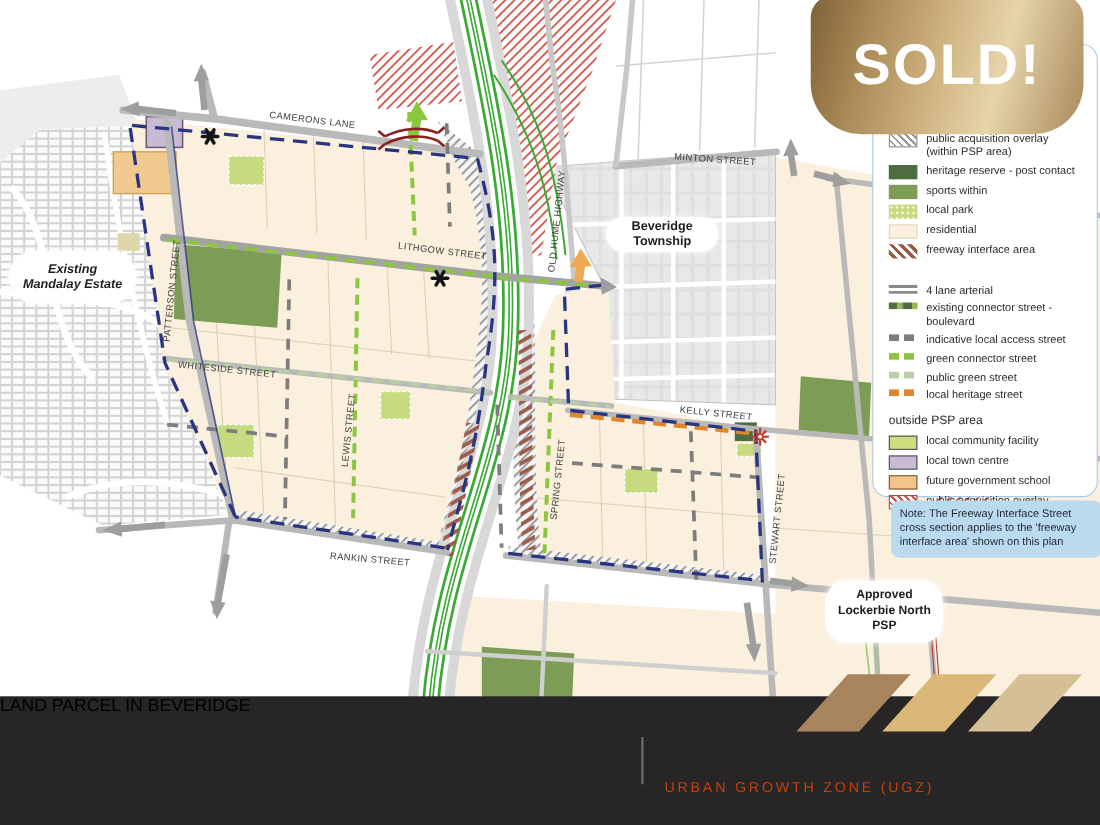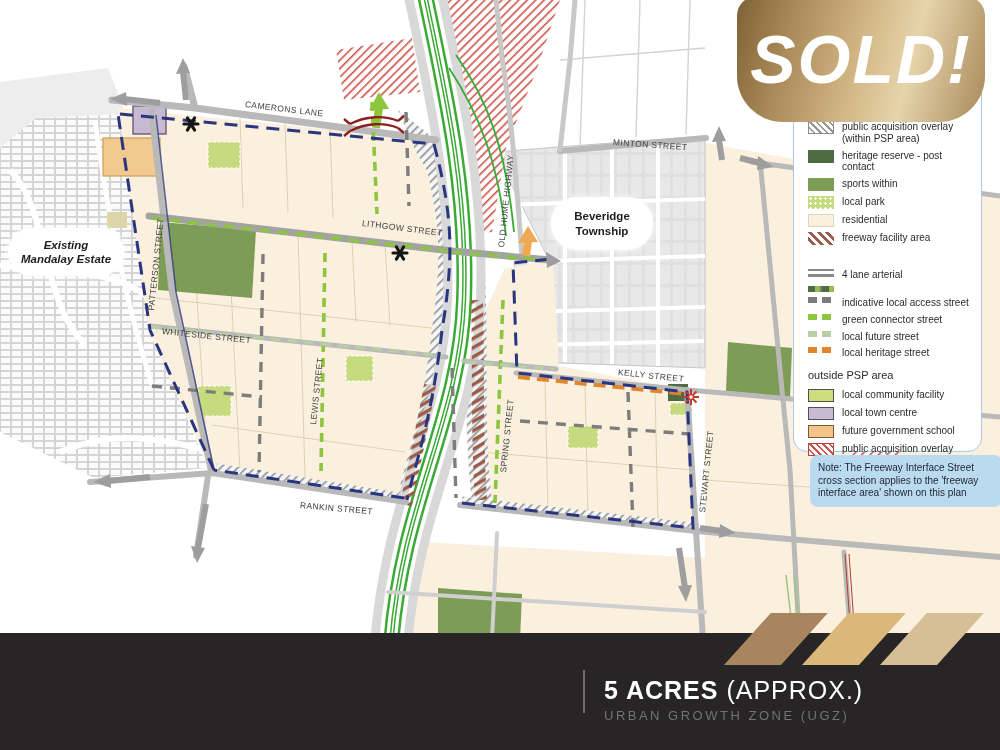--- a/index.html
+++ b/index.html
@@ -12,21 +12,21 @@
   
   .bubble{position:absolute;z-index:2;background:#fff;border-radius:26px;
           display:flex;align-items:center;justify-content:center;text-align:center;
           font-weight:bold;font-size:11.5px;color:#1d1d1d;line-height:1.25;
           white-space:pre-line;box-shadow:0 0 6px rgba(255,255,255,.9);}
   
   .street{position:absolute;z-index:2;font-size:8.5px;color:#3e3e3e;letter-spacing:.4px;
           white-space:nowrap;transform-origin:0 50%;}
 
   
-  .legend{position:absolute;left:793px;top:40px;width:189px;height:412px;z-index:3;
+  .legend{position:absolute;left:793px;top:40px;width:205px;height:412px;z-index:3;
           background:#fff;border:1.5px solid #a9cae8;border-radius:14px;
           box-sizing:border-box;padding:80px 0 0 0;}
   .lrow{display:flex;align-items:flex-start;margin:0 6px 5px 14px;}
   .lrow.twolines{align-items:flex-start;}
   .lrow .lbl{font-size:10px;color:#2b2b2b;line-height:1.18;white-space:pre-line;}
   .sw{width:26px;height:13px;margin-right:8px;flex:none;box-sizing:border-box;}
   .sw-hatchgray{background:repeating-linear-gradient(45deg,#fff 0 3px,#969696 3px 4.6px);border:1px solid #8a8a8a;}
   .sw-heritage{background:#4e6b41;}
   .sw-sports{background:#7d9c55;}
   .sw-park{background-color:#c6da7e;background-image:radial-gradient(#fff 1px,rgba(0,0,0,0) 1.4px);background-size:5px 5px;}
@@ -48,29 +48,29 @@
 
   
   .note{position:absolute;left:810px;top:455px;width:176px;z-index:3;background:#badaf0;
         border-radius:8px;padding:7px 8px;font-size:10px;color:#1f2430;line-height:1.25;}
 
   
   .sold{position:absolute;left:737px;top:-4px;width:248px;height:126px;z-index:5;
         border-radius:20px 20px 46px 46px;
         background:linear-gradient(105deg,#7e6136 0%,#a98a58 22%,#d2b584 48%,#e6d4ab 68%,#a8885a 100%);
         display:flex;align-items:center;justify-content:center;}
-  .sold span{font-size:68px;font-weight:bold;color:#fff;letter-spacing:2px;font-style:italic;}
+  .sold span{font-size:52px;font-weight:bold;color:#fff;letter-spacing:2px;}
 
   
   .banner{position:absolute;left:0;top:633px;width:1000px;height:117px;background:#272525;z-index:4;}
   .banner-divider{position:absolute;left:583px;top:670px;width:2px;height:43px;background:#6e6e6e;z-index:5;}
   .acres{position:absolute;left:604px;top:676px;font-size:25px;color:#fff;letter-spacing:1px;z-index:5;white-space:nowrap;}
   .acres b{font-weight:bold;}
   .acres .lt{font-weight:normal;}
-  .subtitle{position:absolute;left:604px;top:708px;font-size:13px;color:#737373;letter-spacing:2.5px;z-index:5;white-space:nowrap;}
+  .subtitle{position:absolute;left:604px;top:708px;font-size:13px;color:#c2410c;letter-spacing:2.5px;z-index:5;white-space:nowrap;}
 
   
   .stripe{position:absolute;top:613px;height:52px;width:57px;z-index:6;
           transform:skewX(-42deg);transform-origin:50% 100%;}
   .s1{left:724px;background:#a8855f;}
   .s2{left:802px;background:#d9b87a;}
   .s3{left:880px;background:#d5bf96;}
 </style>
 </head>
 <body>
@@ -262,22 +262,25 @@
       <line x1="-8" y1="0" x2="8" y2="0"></line>
         <line x1="0" y1="-8" x2="0" y2="8"></line>
       <line x1="-5.5" y1="-5.5" x2="5.5" y2="5.5"></line>
         <line x1="-5.5" y1="5.5" x2="5.5" y2="-5.5"></line>
       <circle r="2.4" fill="#fff" stroke="#c23b2e" stroke-width="1.4"></circle>
     </g>
   </svg>
 
   <div class="bubble" style="left:8px;top:228px;width:116px;height:48px;font-style:italic;">Existing
 Mandalay Estate</div>
-  <div class="bubble" style="left:551px;top:197px;width:102px;height:53px;">Beveridge
+  <div class="bubble" style="left:551px;top:197px;width:102px;height:32px;">Beveridge
 Township</div>
+  <div class="bubble" style="left:751px;top:528px;width:106px;height:56px;border-radius:18px;font-size:11px;">Approved
+Lockerbie North
+PSP</div>
 
   <div class="street" style="left:245px;top:99px;transform:rotate(7deg);">CAMERONS LANE</div>
   <div class="street" style="left:613px;top:137px;transform:rotate(4deg);">MINTON STREET</div>
   <div class="street" style="left:496px;top:247px;transform:rotate(-84deg);transform-origin:0 0;">OLD HUME HIGHWAY</div>
   <div class="street" style="left:362px;top:218px;transform:rotate(7deg);">LITHGOW STREET</div>
   <div class="street" style="left:146px;top:310px;transform:rotate(-84deg);transform-origin:0 0;">PATTERSON STREET</div>
   <div class="street" style="left:162px;top:326px;transform:rotate(6deg);">WHITESIDE STREET</div>
   <div class="street" style="left:308px;top:424px;transform:rotate(-84deg);transform-origin:0 0;">LEWIS STREET</div>
   <div class="street" style="left:498px;top:472px;transform:rotate(-84deg);transform-origin:0 0;">SPRING STREET</div>
   <div class="street" style="left:618px;top:367px;transform:rotate(6deg);">KELLY STREET</div>
@@ -301,40 +304,41 @@
     <div class="lrow">
       <span class="sw sw-park"></span>
       <span class="lbl">local park</span>
     </div>
     <div class="lrow">
       <span class="sw sw-res"></span>
       <span class="lbl">residential</span>
     </div>
     <div class="lrow">
       <span class="sw sw-freeway"></span>
-      <span class="lbl">freeway facility area</span>
+      <span class="lbl">freeway interface area</span>
     </div>
     <div class="lrow" style="margin-top:24px;">
       <span class="swl swl-arterial"></span>
       <span class="lbl">4 lane arterial</span>
     </div>
     <div class="lrow">
       <span class="swl swl-blvd"></span>
+      <span class="lbl">existing connector street - boulevard</span>
     </div>
     <div class="lrow">
       <span class="swl swl-access"></span>
       <span class="lbl">indicative local access street</span>
     </div>
     <div class="lrow">
       <span class="swl swl-green"></span>
       <span class="lbl">green connector street</span>
     </div>
     <div class="lrow">
       <span class="swl swl-lgreen"></span>
-      <span class="lbl">local future street</span>
+      <span class="lbl">public green street</span>
     </div>
     <div class="lrow">
       <span class="swl swl-lherit"></span>
       <span class="lbl">local heritage street</span>
     </div>
     <div class="outhead">outside PSP area</div>
     <div class="lrow">
       <span class="sw sw-outl sw-community"></span>
       <span class="lbl">local community facility</span>
     </div>
@@ -352,21 +356,21 @@
     </div>
   </div>
 
   <div class="note">Note: The Freeway Interface Street cross section applies to the 'freeway interface area' shown on this plan</div>
 
   <div class="sold">
     <span>SOLD!</span>
   </div>
 
   <div class="banner"></div>
+  <div class="banner title" style="background:none;">LAND PARCEL IN BEVERIDGE</div>
   <div class="banner-divider"></div>
-  <div class="acres"><b>5 ACRES</b><span class="lt"> (APPROX.)</span></div>
   <div class="subtitle">URBAN GROWTH ZONE (UGZ)</div>
 
   <div class="stripe s1"></div>
   <div class="stripe s2"></div>
   <div class="stripe s3"></div>
 
 </div>
 
 </body></html>

